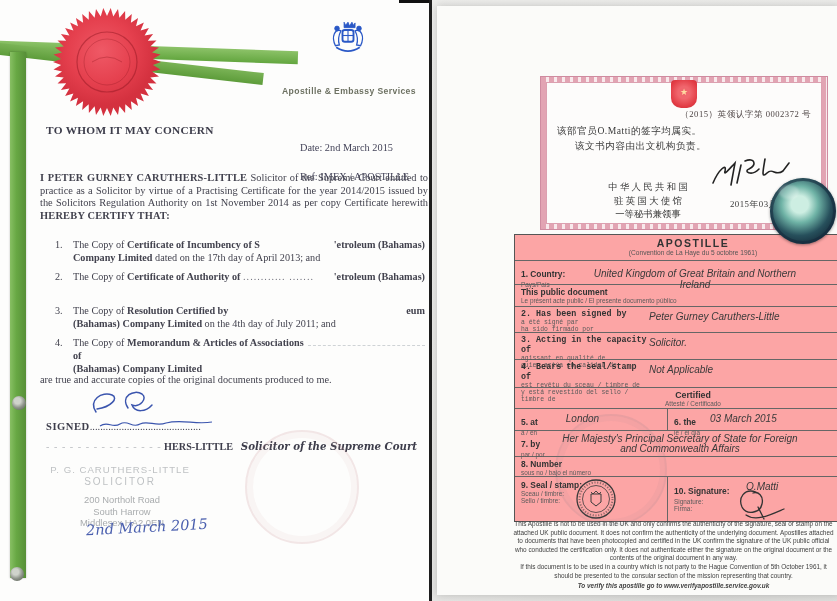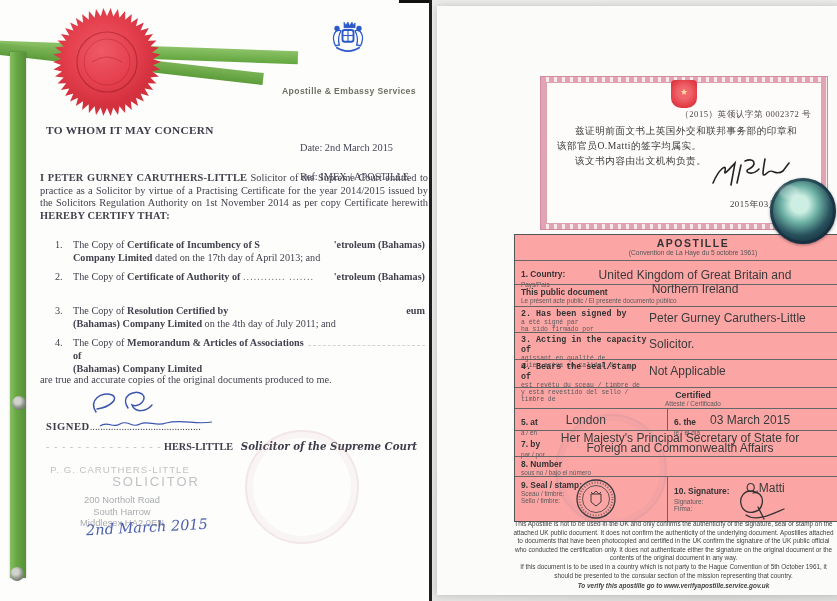--- a/index.html
+++ b/index.html
@@ -48,21 +48,21 @@
 
   .sig-main{left:82px;top:388px;z-index:2;}
   .signed-line{left:46px;top:421px;font-size:10.6px;color:#3d3d4b;}
   .signed-line b{letter-spacing:.5px;}
   .sig-squiggle{left:98px;top:417px;z-index:2;}
   .nameline{left:46px;top:440px;font-size:10.2px;color:#3d3d4b;white-space:nowrap;}
   .nameline .redacted{color:#b9bcc0;letter-spacing:1px;}
   .nameline .gothic{font-weight:bold;font-style:italic;font-family:"DejaVu Serif",serif;}
   .stamp-grey{left:40px;top:464px;width:160px;text-align:center;font-family:"Liberation Sans",sans-serif;
     color:#bfc2c4;font-size:9.6px;letter-spacing:1px;line-height:12px;}
-  .stamp-grey .t2{font-size:13px;letter-spacing:2px;text-align:right;}
+  .stamp-grey .t2{font-size:10px;letter-spacing:2px;}
   .address{left:42px;top:494px;width:160px;text-align:center;font-family:"Liberation Sans",sans-serif;
     color:#a9acae;font-size:9.4px;line-height:11.5px;}
   .hand-date{left:86px;top:519px;font-size:14.5px;color:#4a5fae;font-style:italic;transform:rotate(-3deg);
     font-family:"DejaVu Serif",serif;}
   .emboss{left:245px;top:430px;width:110px;height:110px;border-radius:50%;
     border:2px solid rgba(205,150,155,.22);box-shadow:inset 0 0 0 6px rgba(205,150,155,.08);}
 
   
   .page-right{left:437px;top:6px;width:400px;height:589px;background:#fbfbf9;
     box-shadow:0 0 8px rgba(0,0,0,.18);border-right:2px solid #d9d2ba;}
@@ -88,21 +88,21 @@
 
   .apostille{left:77px;top:228px;width:358px;background:#fca5a5;border:1px solid #555;box-sizing:border-box;
     font-family:"Liberation Sans",sans-serif;color:#333;}
   .trow{border-bottom:1px solid #666;padding:2px 6px;box-sizing:border-box;position:relative;}
   .trow:last-child{border-bottom:none;}
   .ap-head{text-align:center;height:26px;}
   .ap-title{font-size:10.5px;font-weight:bold;letter-spacing:1.5px;}
   .ap-sub{font-size:6.6px;color:#555;}
   .lbl{font-size:8.4px;font-weight:bold;}
   .sub{font-size:6.4px;color:#5a5a5a;line-height:7.2px;}
-  .val{font-size:12px;color:#3a3a3a;}
+  .val{font-size:10px;color:#3a3a3a;font-style:italic;}
   .r-country{height:24px;} .r-country .val{position:absolute;left:70px;top:7px;width:220px;text-align:center;}
   .r-pub{height:22px;}
   .r-flex{display:flex;}
   .r-flex .cell-l{width:128px;font-family:Liberation Mono, monospace;}
   .r-flex .cell-v{flex:1;padding-top:2px;}
   .r-signed{height:26px;} .r-capacity{height:27px;} .r-sealof{height:28px;}
   .r-cert{height:21px;text-align:center;}
   .r-cert .lbl{font-size:8.8px;}
   .r-atthe{height:22px;display:flex;padding:0;}
   .c-at{width:43%;border-right:1px solid #666;display:flex;padding:2px 6px;box-sizing:border-box;}
@@ -244,23 +244,27 @@
   <div class="abs hand-date">2nd March 2015</div>
   <div class="abs emboss"></div>
 
   <div class="abs page-right">
 
     <div class="abs cn-box-outer">
       <div class="cn-box">
         <div class="cn-emblem">★</div>
         <div class="cn-ref">（2015）英领认字第 0002372 号</div>
         <div class="cn-body">
-          <div class="ind">兹证明前面文书上英国外交和联邦事务部的印章和</div>
           <div>该部官员O.Matti的签字均属实。</div>
           <div class="ind">该文书内容由出文机构负责。</div>
+        </div>
+        <div class="cn-org">
+          <div>中 华 人 民 共 和 国</div>
+          <div>驻 英 国 大 使 馆</div>
+          <div>一等秘书兼领事</div>
         </div>
         <svg class="cn-sig" width="86" height="38">
           <g fill="none" stroke="#222" stroke-width="1.6" stroke-linecap="round">
             <path d="M6 28 C12 14 20 8 18 16 C16 22 24 12 28 8 L24 30"></path>
             <path d="M34 10 L30 28 M38 6 C48 2 50 10 42 14 C36 16 44 22 52 14"></path>
             <path d="M58 4 C56 16 54 24 60 18 C66 12 68 22 76 16 L82 8"></path>
           </g>
         </svg>
         <div class="cn-date">2015年03月03日</div>
       </div>

